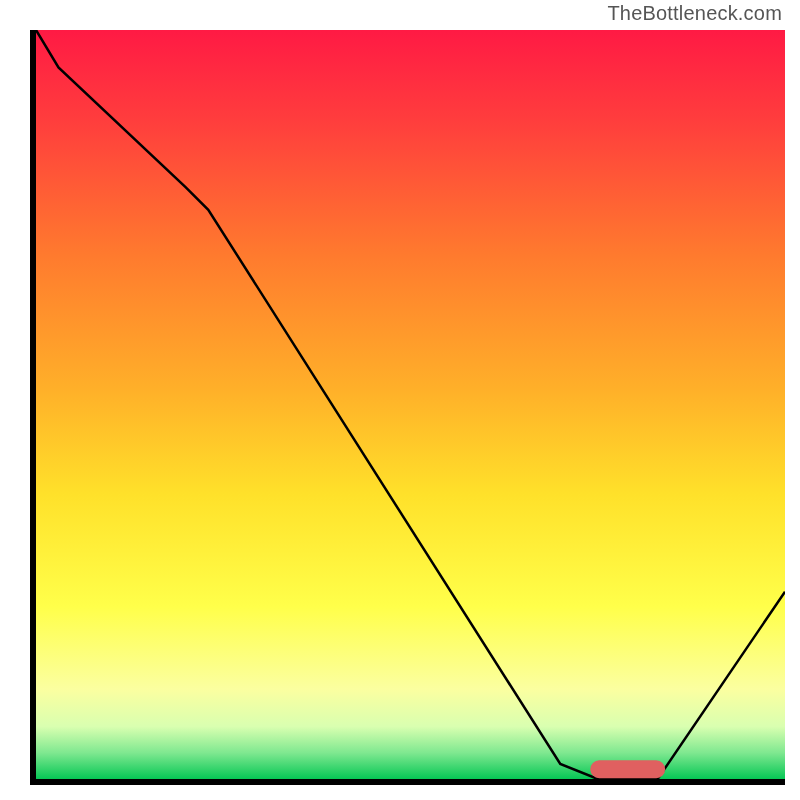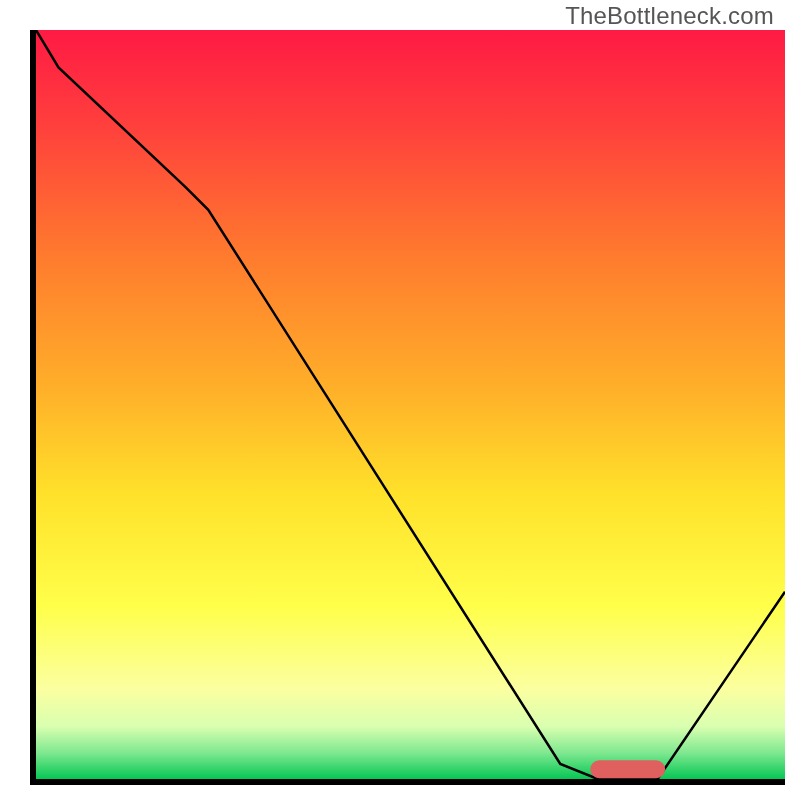--- a/index.html
+++ b/index.html
@@ -12,22 +12,22 @@
     overflow: hidden;
   }
   .frame {
     position: relative;
     width: 800px;
     height: 800px;
   }
   .watermark {
     position: absolute;
     top: 2px;
-    right: 26px;
-    font-size: 24px;
+    right: 18px;
+    font-size: 20px;
     font-weight: 500;
     color: #555555;
     letter-spacing: 0.2px;
   }
   
   .plot {
     position: absolute;
     left: 30px;
     top: 30px;
     width: 755px;

